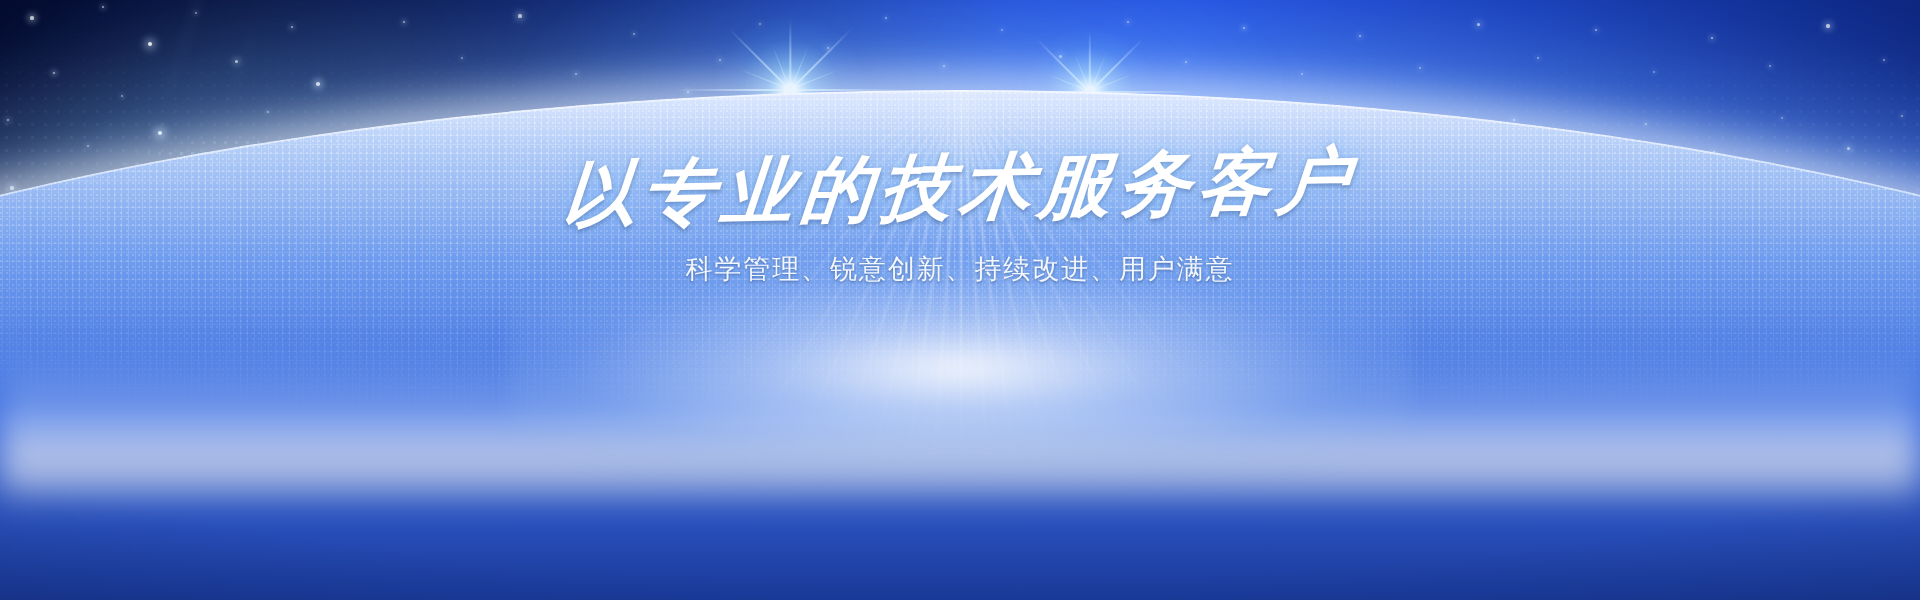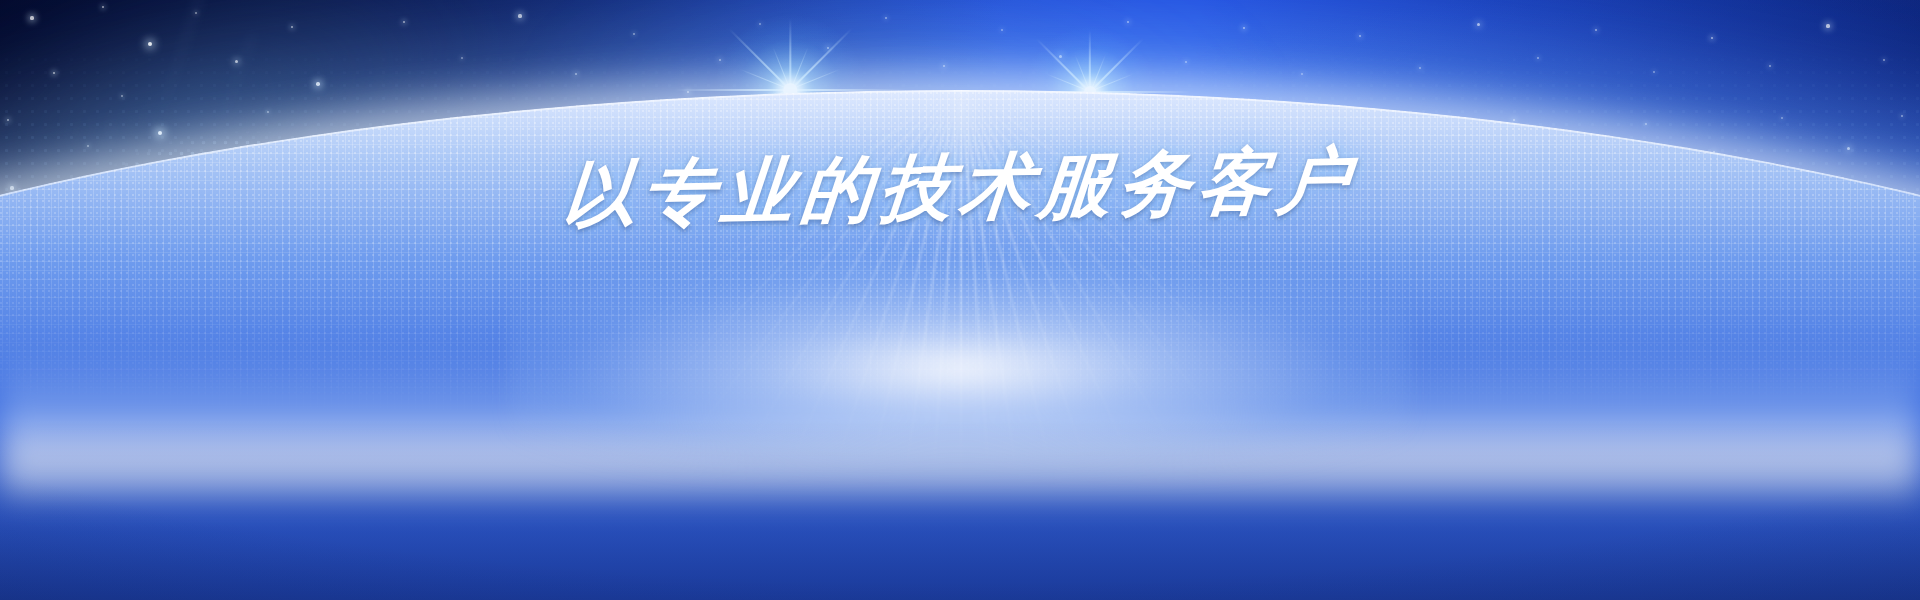--- a/index.html
+++ b/index.html
@@ -428,15 +428,16 @@
     </div>
   </div>
   <div class="rim"></div>
   <div class="rim-haze"></div>
   <div class="vanish-glow"></div>
   <div class="bottom-cool"></div>
   <div class="vignette"></div>
 
   <div class="content">
     <div class="headline">以专业的技术服务客户</div>
+    <div class="subline">科学管理、锐意创新、持续改进、用户满意</div>
   </div>
 
 </div>
 
 </body></html>

